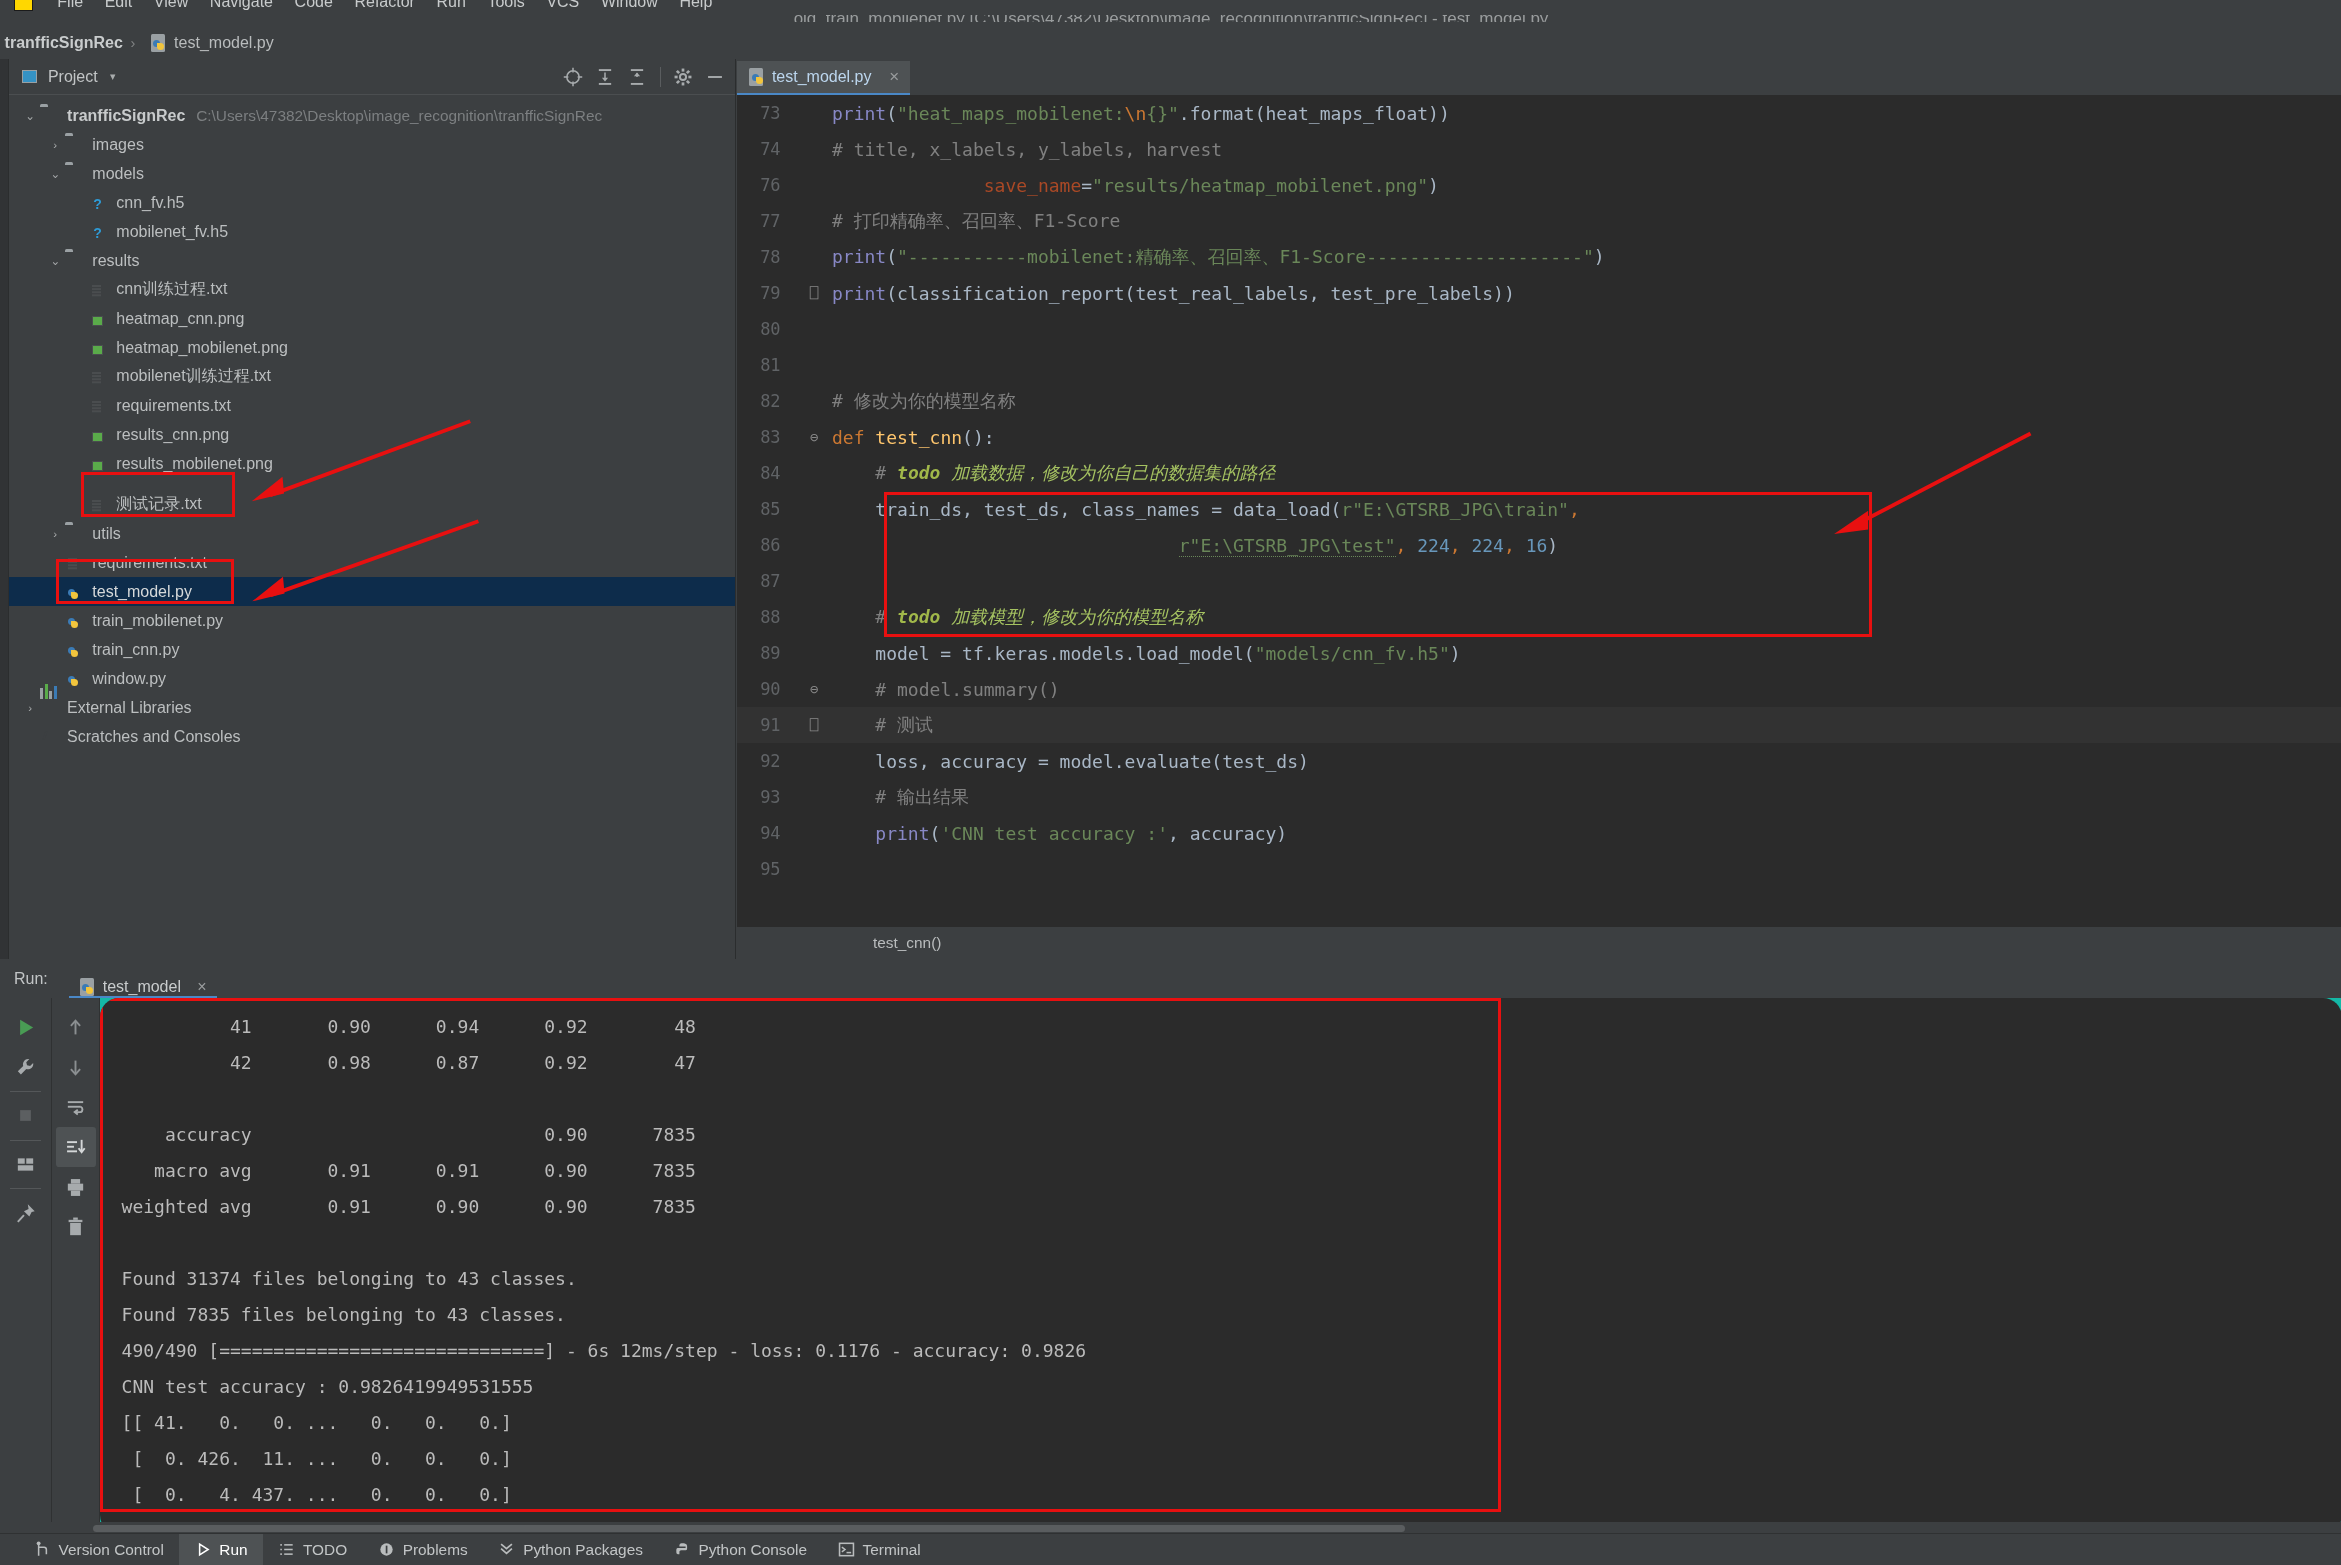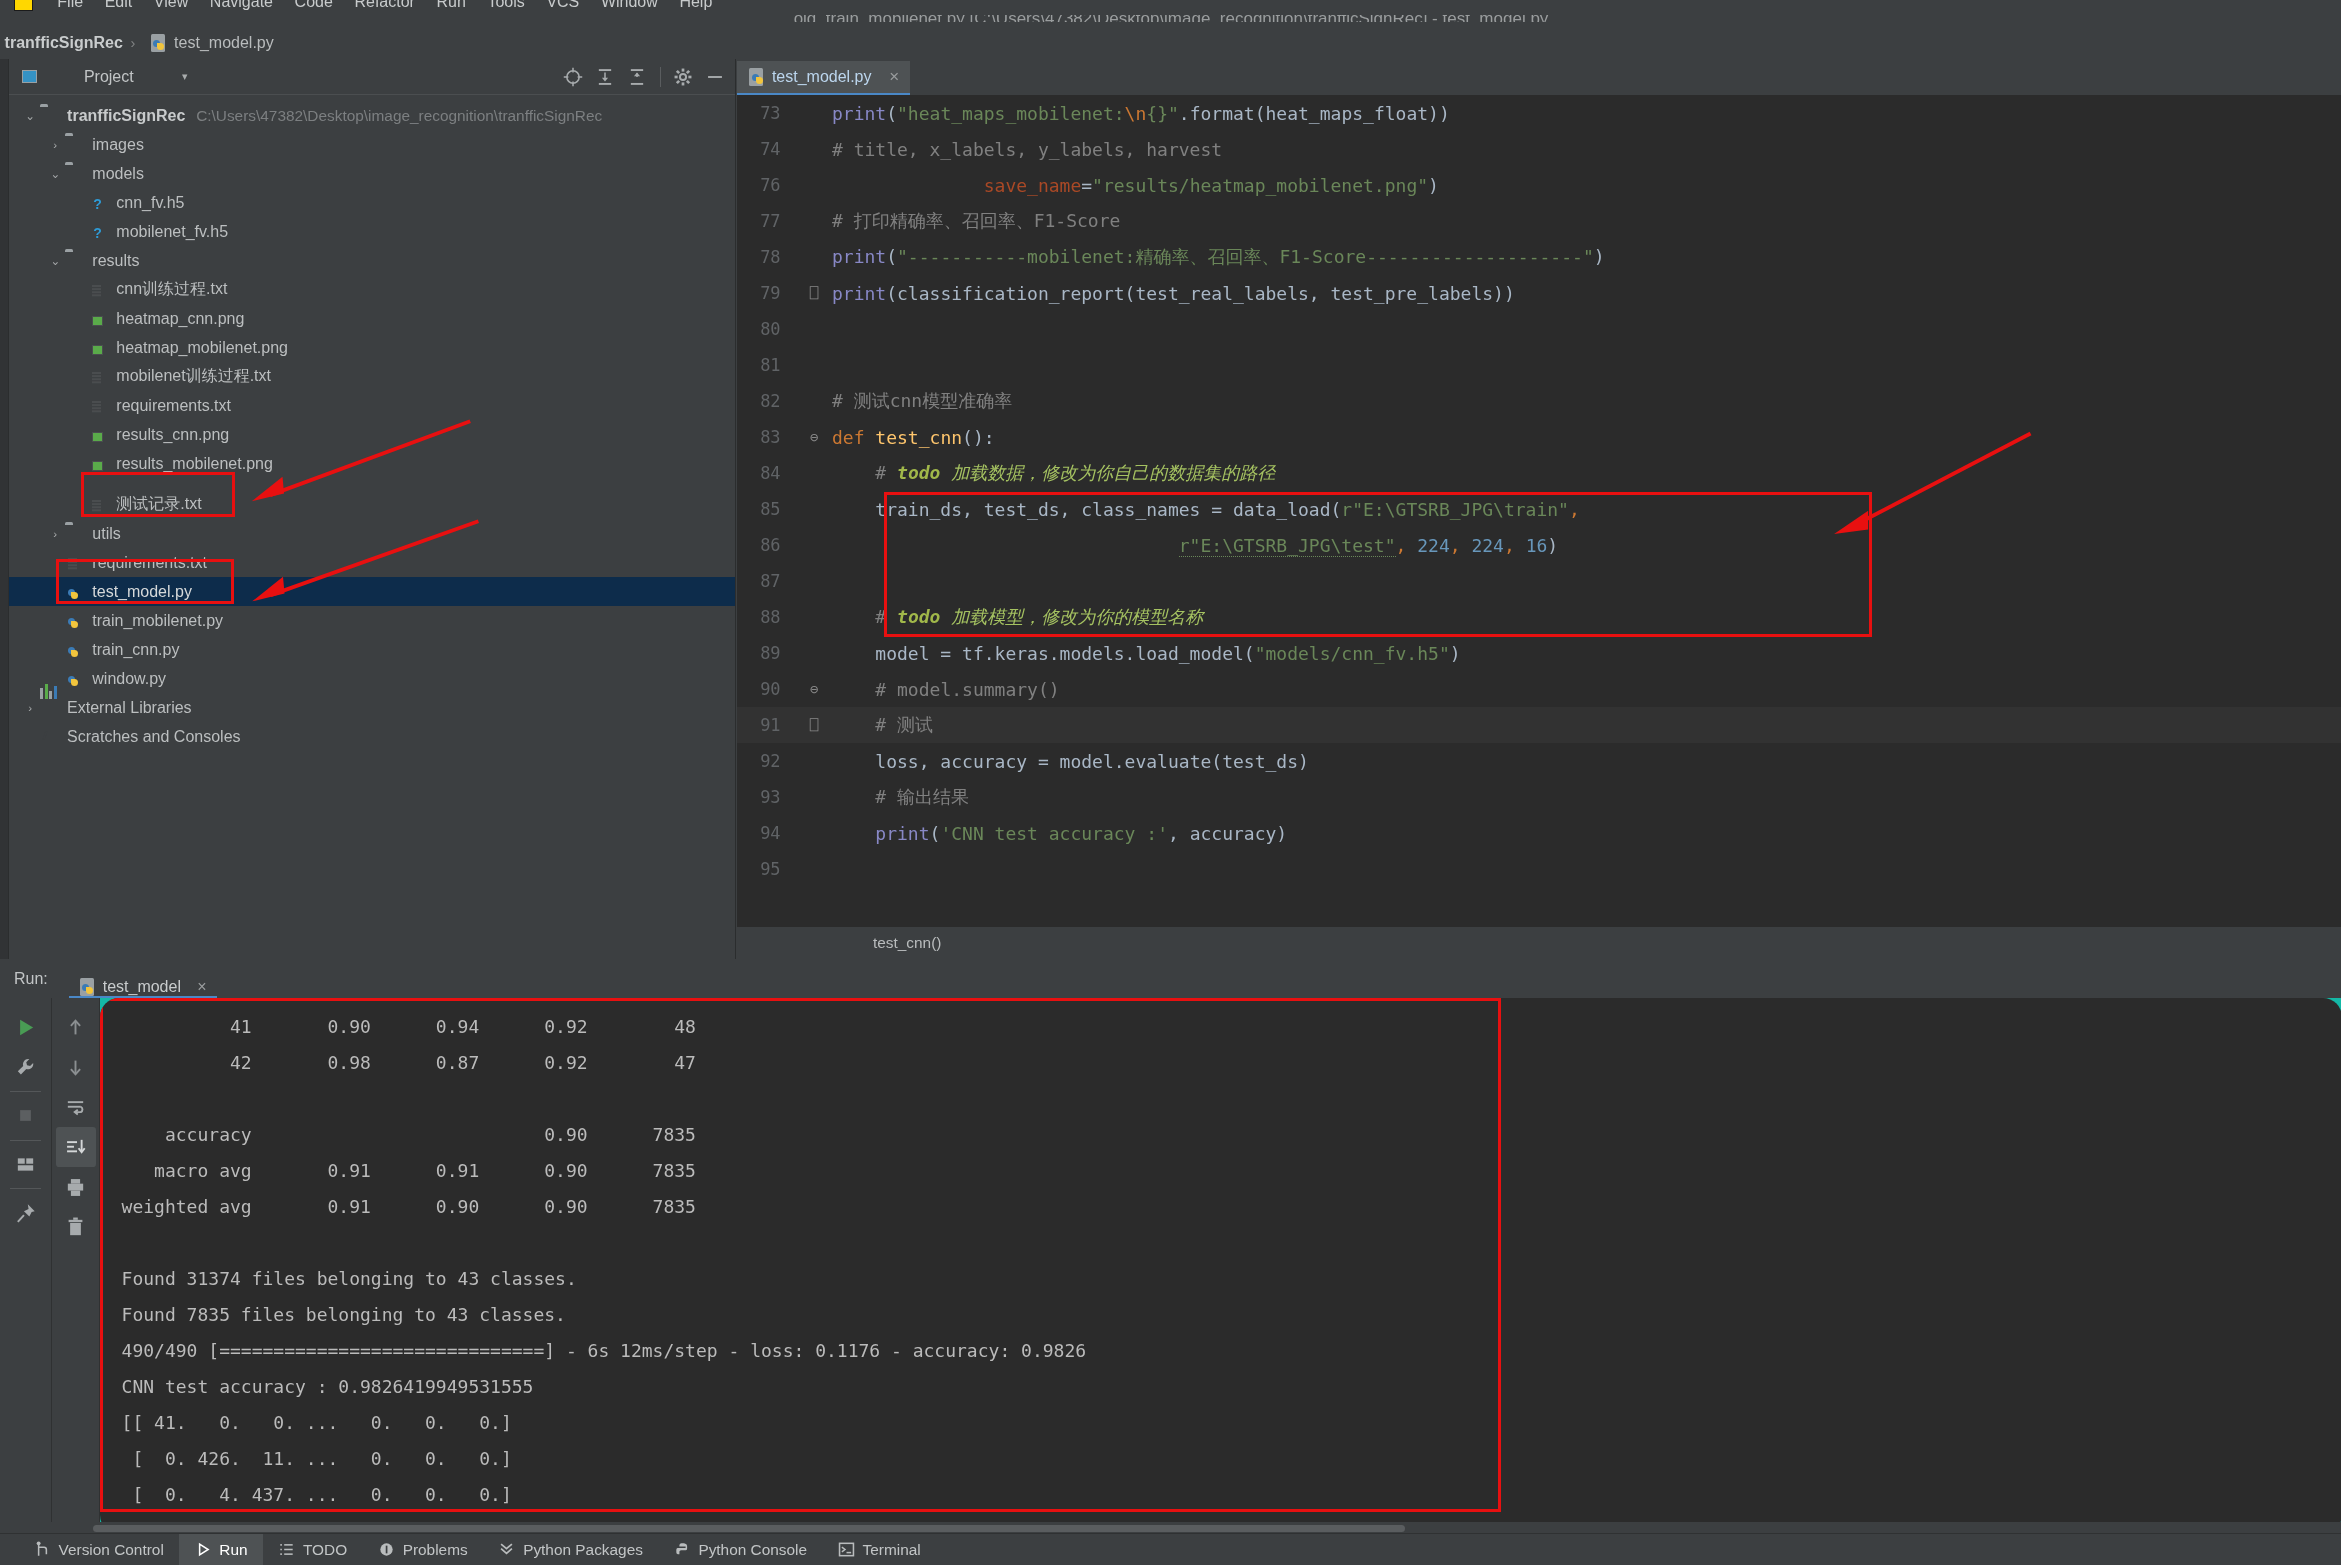--- a/index.html
+++ b/index.html
@@ -49,21 +49,21 @@
   #leftstrip {
     position:absolute; left:0; top:59px; width:9.3px; height:900px;
     background:#313335; border-right:0.8px solid #2b2d2e;
   }
   #project-panel {
     position:absolute; left:9.3px; top:59px; width:727px; height:900px;
     background:#3c3f41; border-right:0.8px solid #2b2d2e;
   }
   #project-header {
     height:36px; display:flex; align-items:center; padding-left:12.4px;
-    border-bottom:0.8px solid #4b4e50; position:relative;gap:36px;
+    border-bottom:0.8px solid #4b4e50; position:relative;
   }
   #project-header .ph-icon {
     width:15.4px; height:13px; border:1.5px solid #9aa0a3; background:#3592c4;
     margin-right:10.8px;
   }
   #project-header .ph-label { color:#c2c5c6; font-size:16px; }
   #project-header .ph-caret { margin-left:12.4px; color:#a9acad; font-size:10.8px; }
   #project-toolbar {
     position:absolute; right:6.2px; top:0; height:36px;
     display:flex; align-items:center; gap:3.1px;
@@ -478,21 +478,21 @@
   </div>
   <div id="code-area">
       <div class="cline"><span class="lnum">73</span><span class="gutter"></span><span class="ctext"><span class="prnt">print</span>(<span class="str">"heat_maps_mobilenet:</span><span class="kw">\n</span><span class="str">{}"</span>.<span class="fncall">format</span>(heat_maps_float))</span></div>
       <div class="cline"><span class="lnum">74</span><span class="gutter"></span><span class="ctext"><span class="cm"># title, x_labels, y_labels, harvest</span></span></div>
       <div class="cline"><span class="lnum">76</span><span class="gutter"></span><span class="ctext">              <span class="kwarg">save_name</span>=<span class="str">"results/heatmap_mobilenet.png"</span>)</span></div>
       <div class="cline"><span class="lnum">77</span><span class="gutter"></span><span class="ctext"><span class="cm"># 打印精确率、召回率、F1-Score</span></span></div>
       <div class="cline"><span class="lnum">78</span><span class="gutter"></span><span class="ctext"><span class="prnt">print</span>(<span class="str">"-----------mobilenet:精确率、召回率、F1-Score--------------------"</span>)</span></div>
       <div class="cline"><span class="lnum">79</span><span class="gutter">⎕</span><span class="ctext"><span class="prnt">print</span>(<span class="fncall">classification_report</span>(test_real_labels, test_pre_labels))</span></div>
       <div class="cline"><span class="lnum">80</span><span class="gutter"></span><span class="ctext"></span></div>
       <div class="cline"><span class="lnum">81</span><span class="gutter"></span><span class="ctext"></span></div>
-      <div class="cline"><span class="lnum">82</span><span class="gutter"></span><span class="ctext"><span class="cm"># 测试cnn模型准确率</span></span></div>
+      <div class="cline"><span class="lnum">82</span><span class="gutter"></span><span class="ctext"><span class="cm"># 修改为你的模型名称</span></span></div>
       <div class="cline"><span class="lnum">83</span><span class="gutter">⊖</span><span class="ctext"><span class="kw">def</span> <span class="fn">test_cnn</span>():</span></div>
       <div class="cline"><span class="lnum">84</span><span class="gutter"></span><span class="ctext">    <span class="cm">#</span> <span class="todokw">todo</span> <span class="todo">加载数据，修改为你自己的数据集的路径</span></span></div>
       <div class="cline"><span class="lnum">85</span><span class="gutter"></span><span class="ctext">    train_ds, test_ds, class_names = <span class="fncall">data_load</span>(<span class="str">r"E:\GTSRB_JPG\train"</span><span class="kw">,</span></span></div>
       <div class="cline"><span class="lnum">86</span><span class="gutter"></span><span class="ctext">                                <span class="str wavy">r"E:\GTSRB_JPG\test"</span><span class="kw">,</span> <span class="num">224</span><span class="kw">,</span> <span class="num">224</span><span class="kw">,</span> <span class="num">16</span>)</span></div>
       <div class="cline"><span class="lnum">87</span><span class="gutter"></span><span class="ctext"></span></div>
       <div class="cline"><span class="lnum">88</span><span class="gutter"></span><span class="ctext">    <span class="cm">#</span> <span class="todokw">todo</span> <span class="todo">加载模型，修改为你的模型名称</span></span></div>
       <div class="cline"><span class="lnum">89</span><span class="gutter"></span><span class="ctext">    model = tf.keras.models.<span class="fncall">load_model</span>(<span class="str">"models/cnn_fv.h5"</span>)</span></div>
       <div class="cline"><span class="lnum">90</span><span class="gutter">⊖</span><span class="ctext">    <span class="cm"># model.summary()</span></span></div>
       <div class="cline hl"><span class="lnum">91</span><span class="gutter">⎕</span><span class="ctext">    <span class="cm"># 测试</span></span></div>
       <div class="cline"><span class="lnum">92</span><span class="gutter"></span><span class="ctext">    loss, accuracy = model.<span class="fncall">evaluate</span>(test_ds)</span></div>

